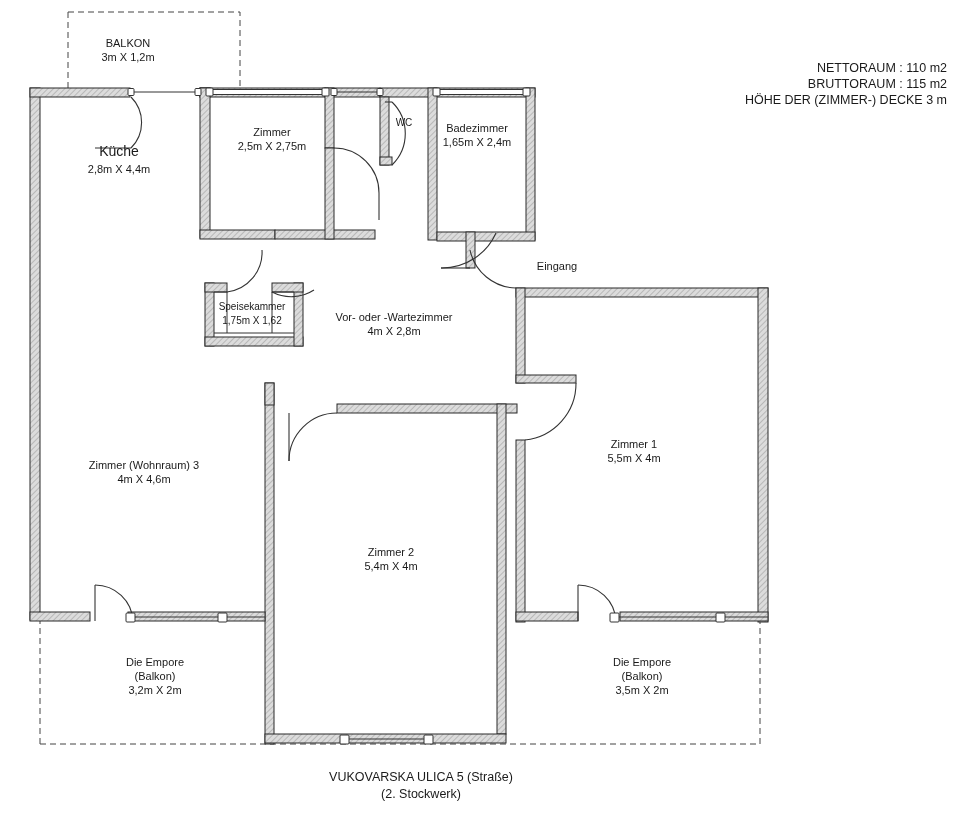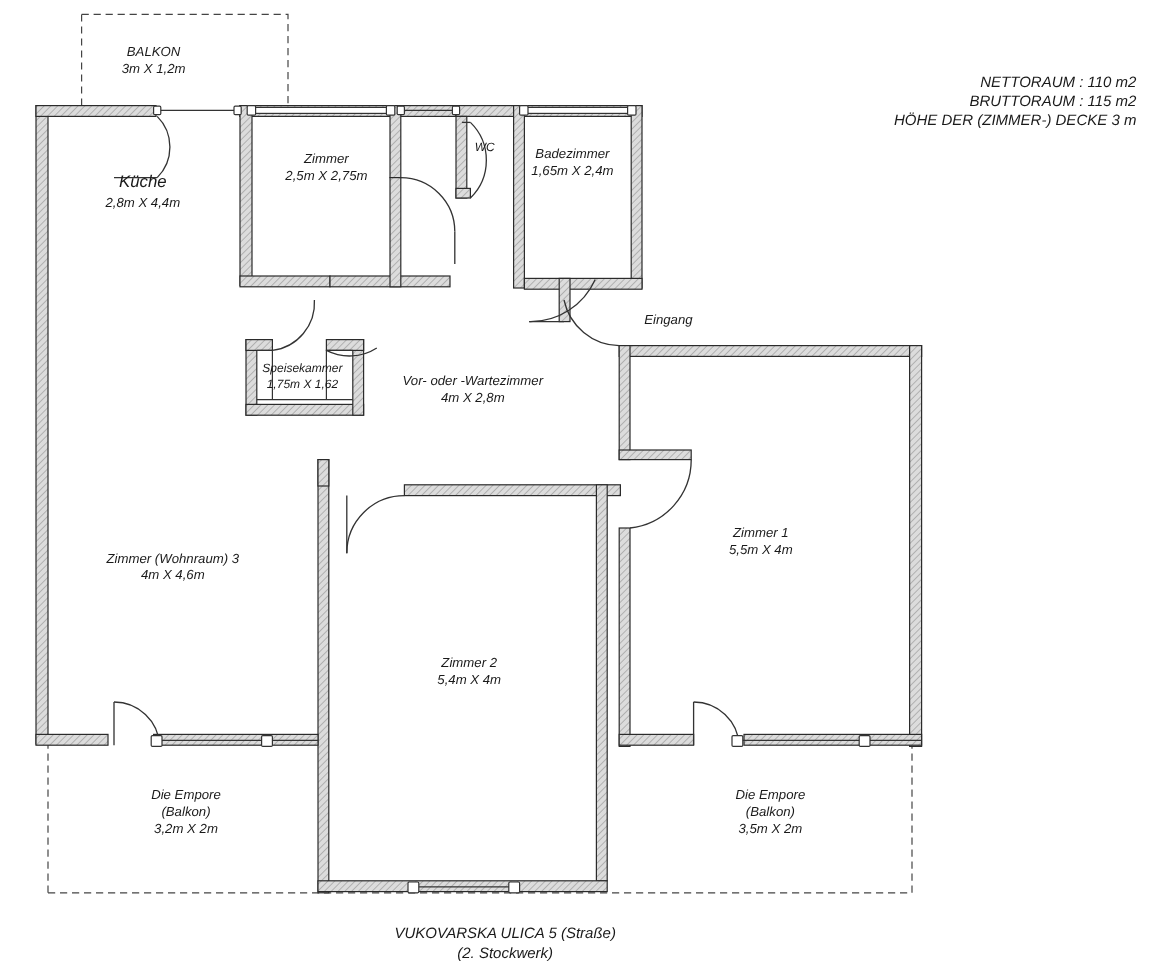--- a/index.html
+++ b/index.html
@@ -14,21 +14,20 @@
     font-family: "Liberation Sans", sans-serif;
     color: #111111;
     overflow: hidden;
   }
   #floorplan-root {
     position: absolute;
     left: 0;
     top: 0;
     width: 960px;
     height: 683px;
-    font-style: italic;
   }
   svg.plan {
     display: block;
     width: 960px;
     height: 813px;
   }
   .lbl {
     font-family: "Liberation Sans", sans-serif;
     fill: #1a1a1a;
     font-size: 11px;

